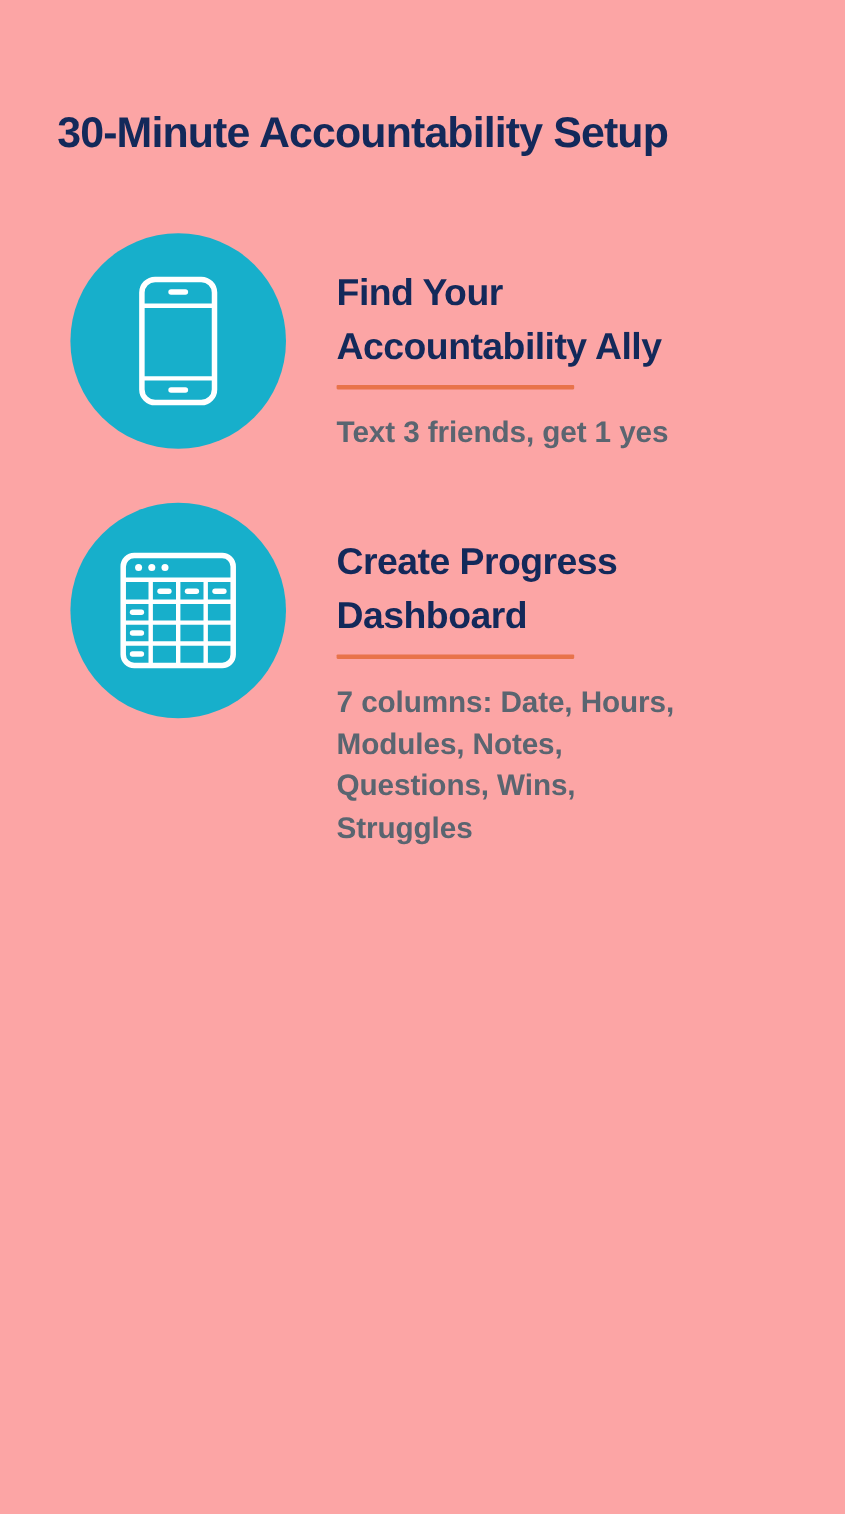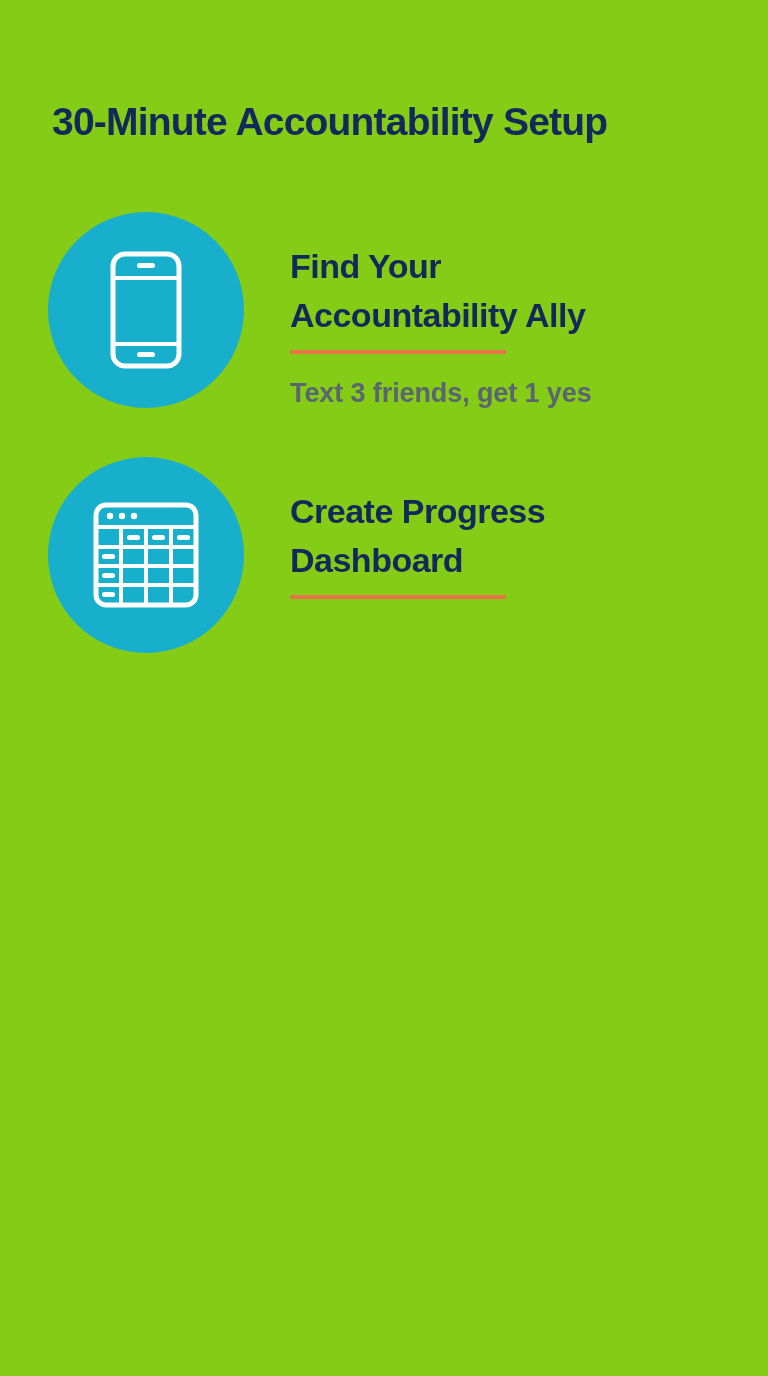--- a/index.html
+++ b/index.html
@@ -11,39 +11,39 @@
     height: 1376px;
     background: #FDFDFD;
     font-family: "Liberation Sans", sans-serif;
     overflow: hidden;
   }
 
   .page {
     position: relative;
     width: 768px;
     height: 1376px;
-    background: #84cc16;
+    background: #fca5a5;
     box-sizing: border-box;
   }
 
   .page-title {
     position: absolute;
     left: 52px;
     top: 74px;
     font-size: 39px;
     font-weight: 700;
     letter-spacing: -0.8px;
     color: #13295A;
     line-height: 1.15;
     white-space: nowrap;
   }
 
   .steps {
     position: absolute;
-    left: 0;
+    left: 16px;
     top: 212px;
     width: 626px;
   }
 
   .step {
     position: relative;
     display: flex;
     align-items: flex-start;
     padding-left: 48px;
     box-sizing: border-box;
@@ -151,18 +151,19 @@
             <rect x="85" y="34" width="13" height="5" rx="2.5" fill="#FFFFFF"></rect>
             <rect x="10" y="53" width="13" height="5" rx="2.5" fill="#FFFFFF"></rect>
             <rect x="10" y="72" width="13" height="5" rx="2.5" fill="#FFFFFF"></rect>
             <rect x="10" y="91" width="13" height="5" rx="2.5" fill="#FFFFFF"></rect>
           </svg>
         </span>
       </div>
       <div class="step-text">
         <div class="step-heading">Create Progress Dashboard</div>
         <div class="step-rule"></div>
+        <div class="step-desc">7 columns: Date, Hours, Modules, Notes, Questions, Wins, Struggles</div>
       </div>
     </div>
 
 
   </div>
 </div>
 
 </body></html>

